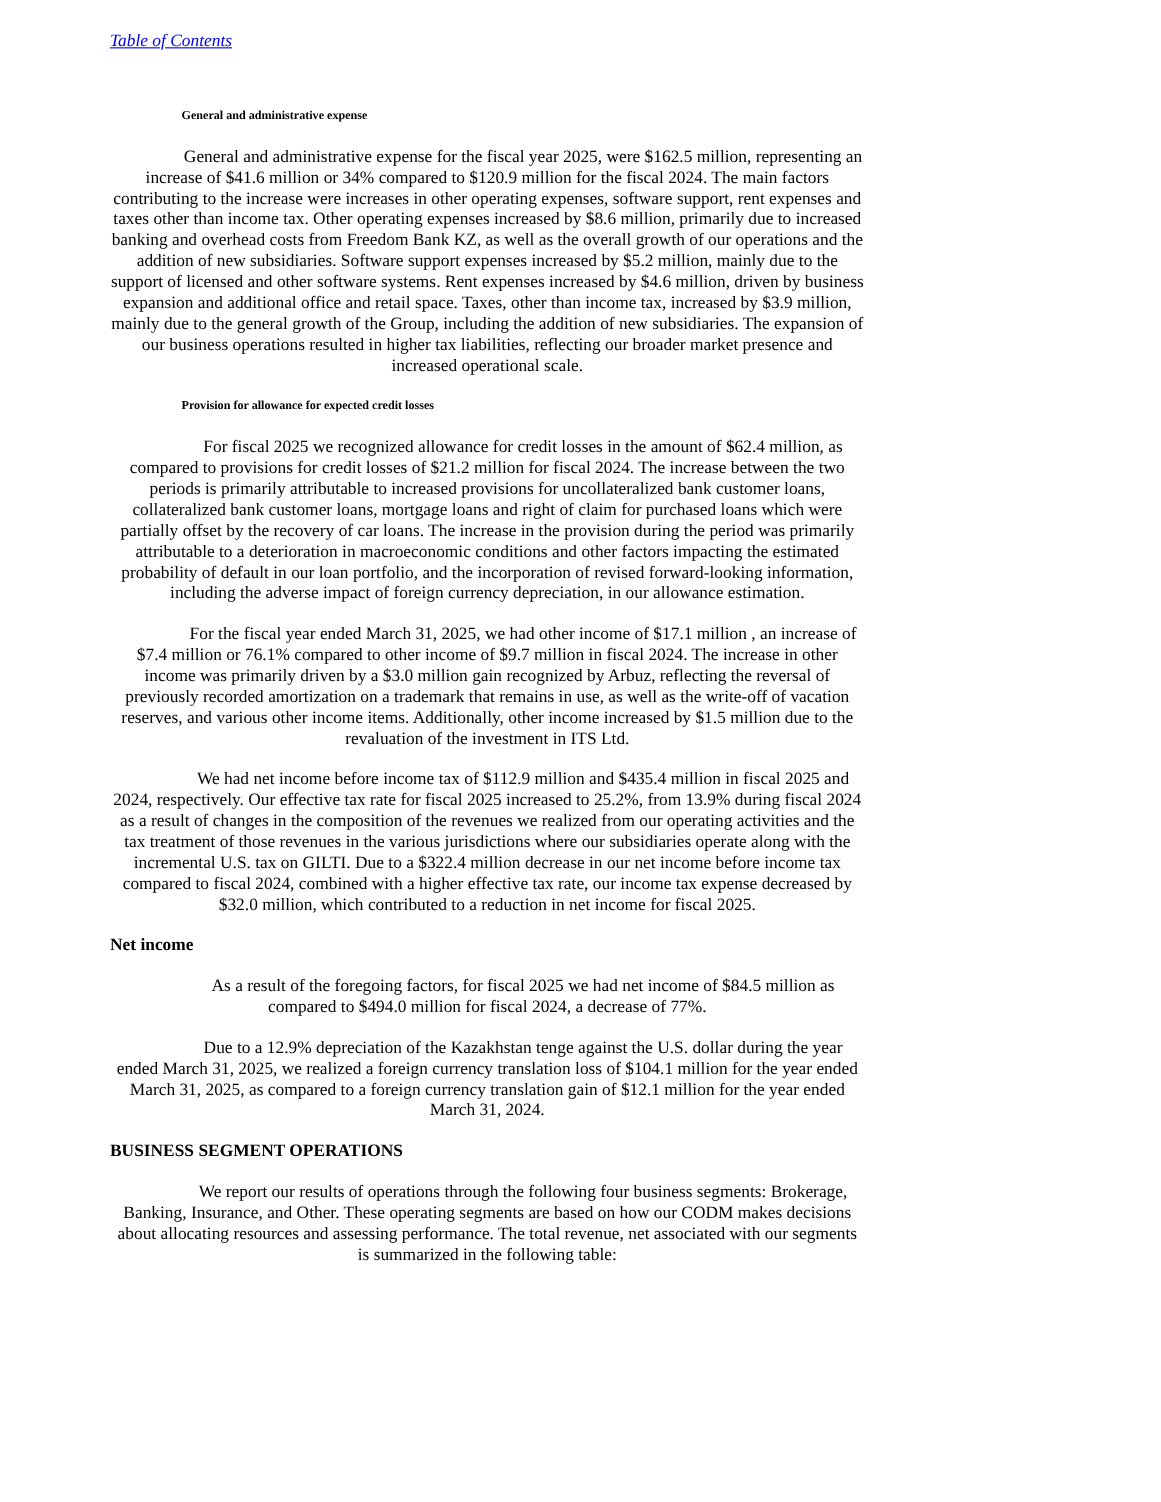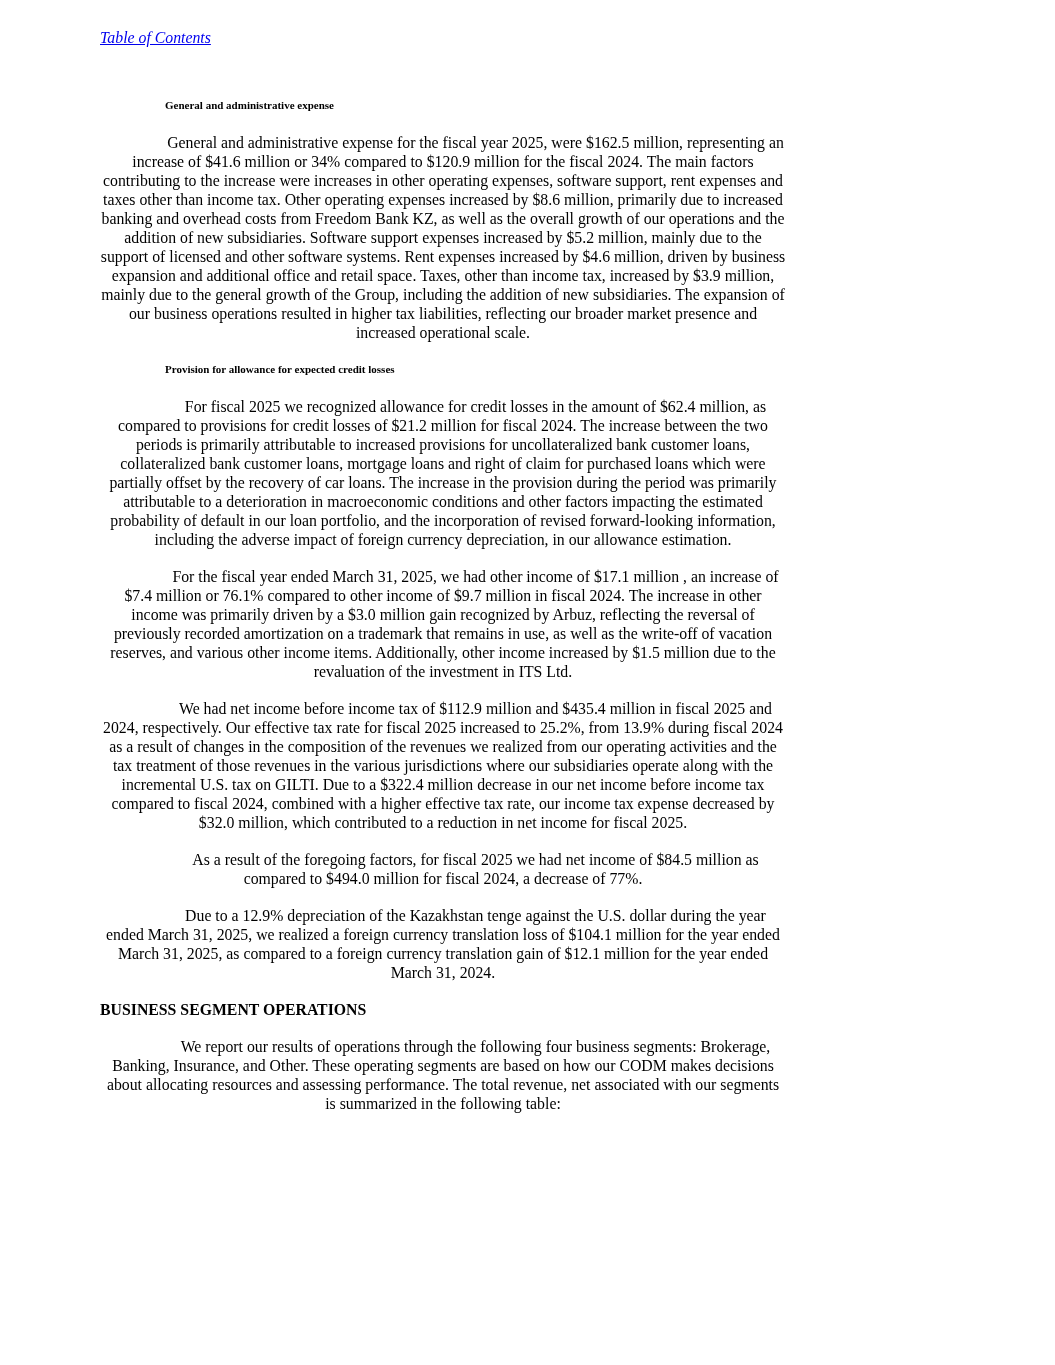--- a/index.html
+++ b/index.html
@@ -65,20 +65,21 @@
   <div class="h-italic">Provision for allowance for expected credit losses</div>
 
   <p class="body-para">For fiscal 2025 we recognized allowance for credit losses in the amount of $62.4 million, as compared to provisions for credit losses of $21.2 million for fiscal 2024. The increase between the two periods is primarily attributable to increased provisions for uncollateralized bank customer loans, collateralized bank customer loans, mortgage loans and right of claim for purchased loans which were partially offset by the recovery of car loans. The increase in the provision during the period was primarily attributable to a deterioration in macroeconomic conditions and other factors impacting the estimated probability of default in our loan portfolio, and the incorporation of revised forward-looking information, including the adverse impact of foreign currency depreciation, in our allowance estimation.</p>
 
 
   <p class="body-para">For the fiscal year ended March 31, 2025, we had other income of $17.1 million , an increase of $7.4 million or 76.1% compared to other income of $9.7 million  in fiscal 2024. The increase in other income was primarily driven by a $3.0 million gain recognized by Arbuz, reflecting the reversal of previously recorded amortization on a trademark that remains in use, as well as the write-off of vacation reserves, and various other income items. Additionally, other income increased by $1.5 million due to the revaluation of the investment in ITS Ltd.</p>
 
 
   <p class="body-para">We had net income before income tax of $112.9 million and $435.4 million in fiscal 2025 and 2024, respectively. Our effective tax rate for fiscal 2025 increased to 25.2%, from 13.9% during fiscal 2024 as a result of changes in the composition of the revenues we realized from our operating activities and the tax treatment of those revenues in the various jurisdictions where our subsidiaries operate along with the incremental U.S. tax on GILTI. Due to a $322.4 million decrease in our net income before income tax compared to fiscal 2024, combined with a higher effective tax rate, our income tax expense decreased by $32.0 million, which contributed to a reduction in net income for fiscal 2025.</p>
 
+  <div class="h-bold">Net income</div>
 
   <p class="body-para">As a result of the foregoing factors, for fiscal 2025 we had net income of $84.5 million as compared to $494.0 million for fiscal 2024, a decrease of 77%.</p>
 
 
   <p class="body-para">Due to a 12.9% depreciation of the Kazakhstan tenge against the U.S. dollar during the year ended March 31, 2025, we realized a foreign currency translation loss of $104.1 million for the year ended March 31, 2025, as compared to a foreign currency translation gain of $12.1 million for the year ended March 31, 2024.</p>
 
   <div class="h-bold">BUSINESS SEGMENT OPERATIONS</div>
 
   <p class="body-para">We report our results of operations through the following four business segments: Brokerage, Banking, Insurance, and Other. These operating segments are based on how our CODM makes decisions about allocating resources and assessing performance. The total revenue, net associated with our segments is summarized in the following table:</p>
 

